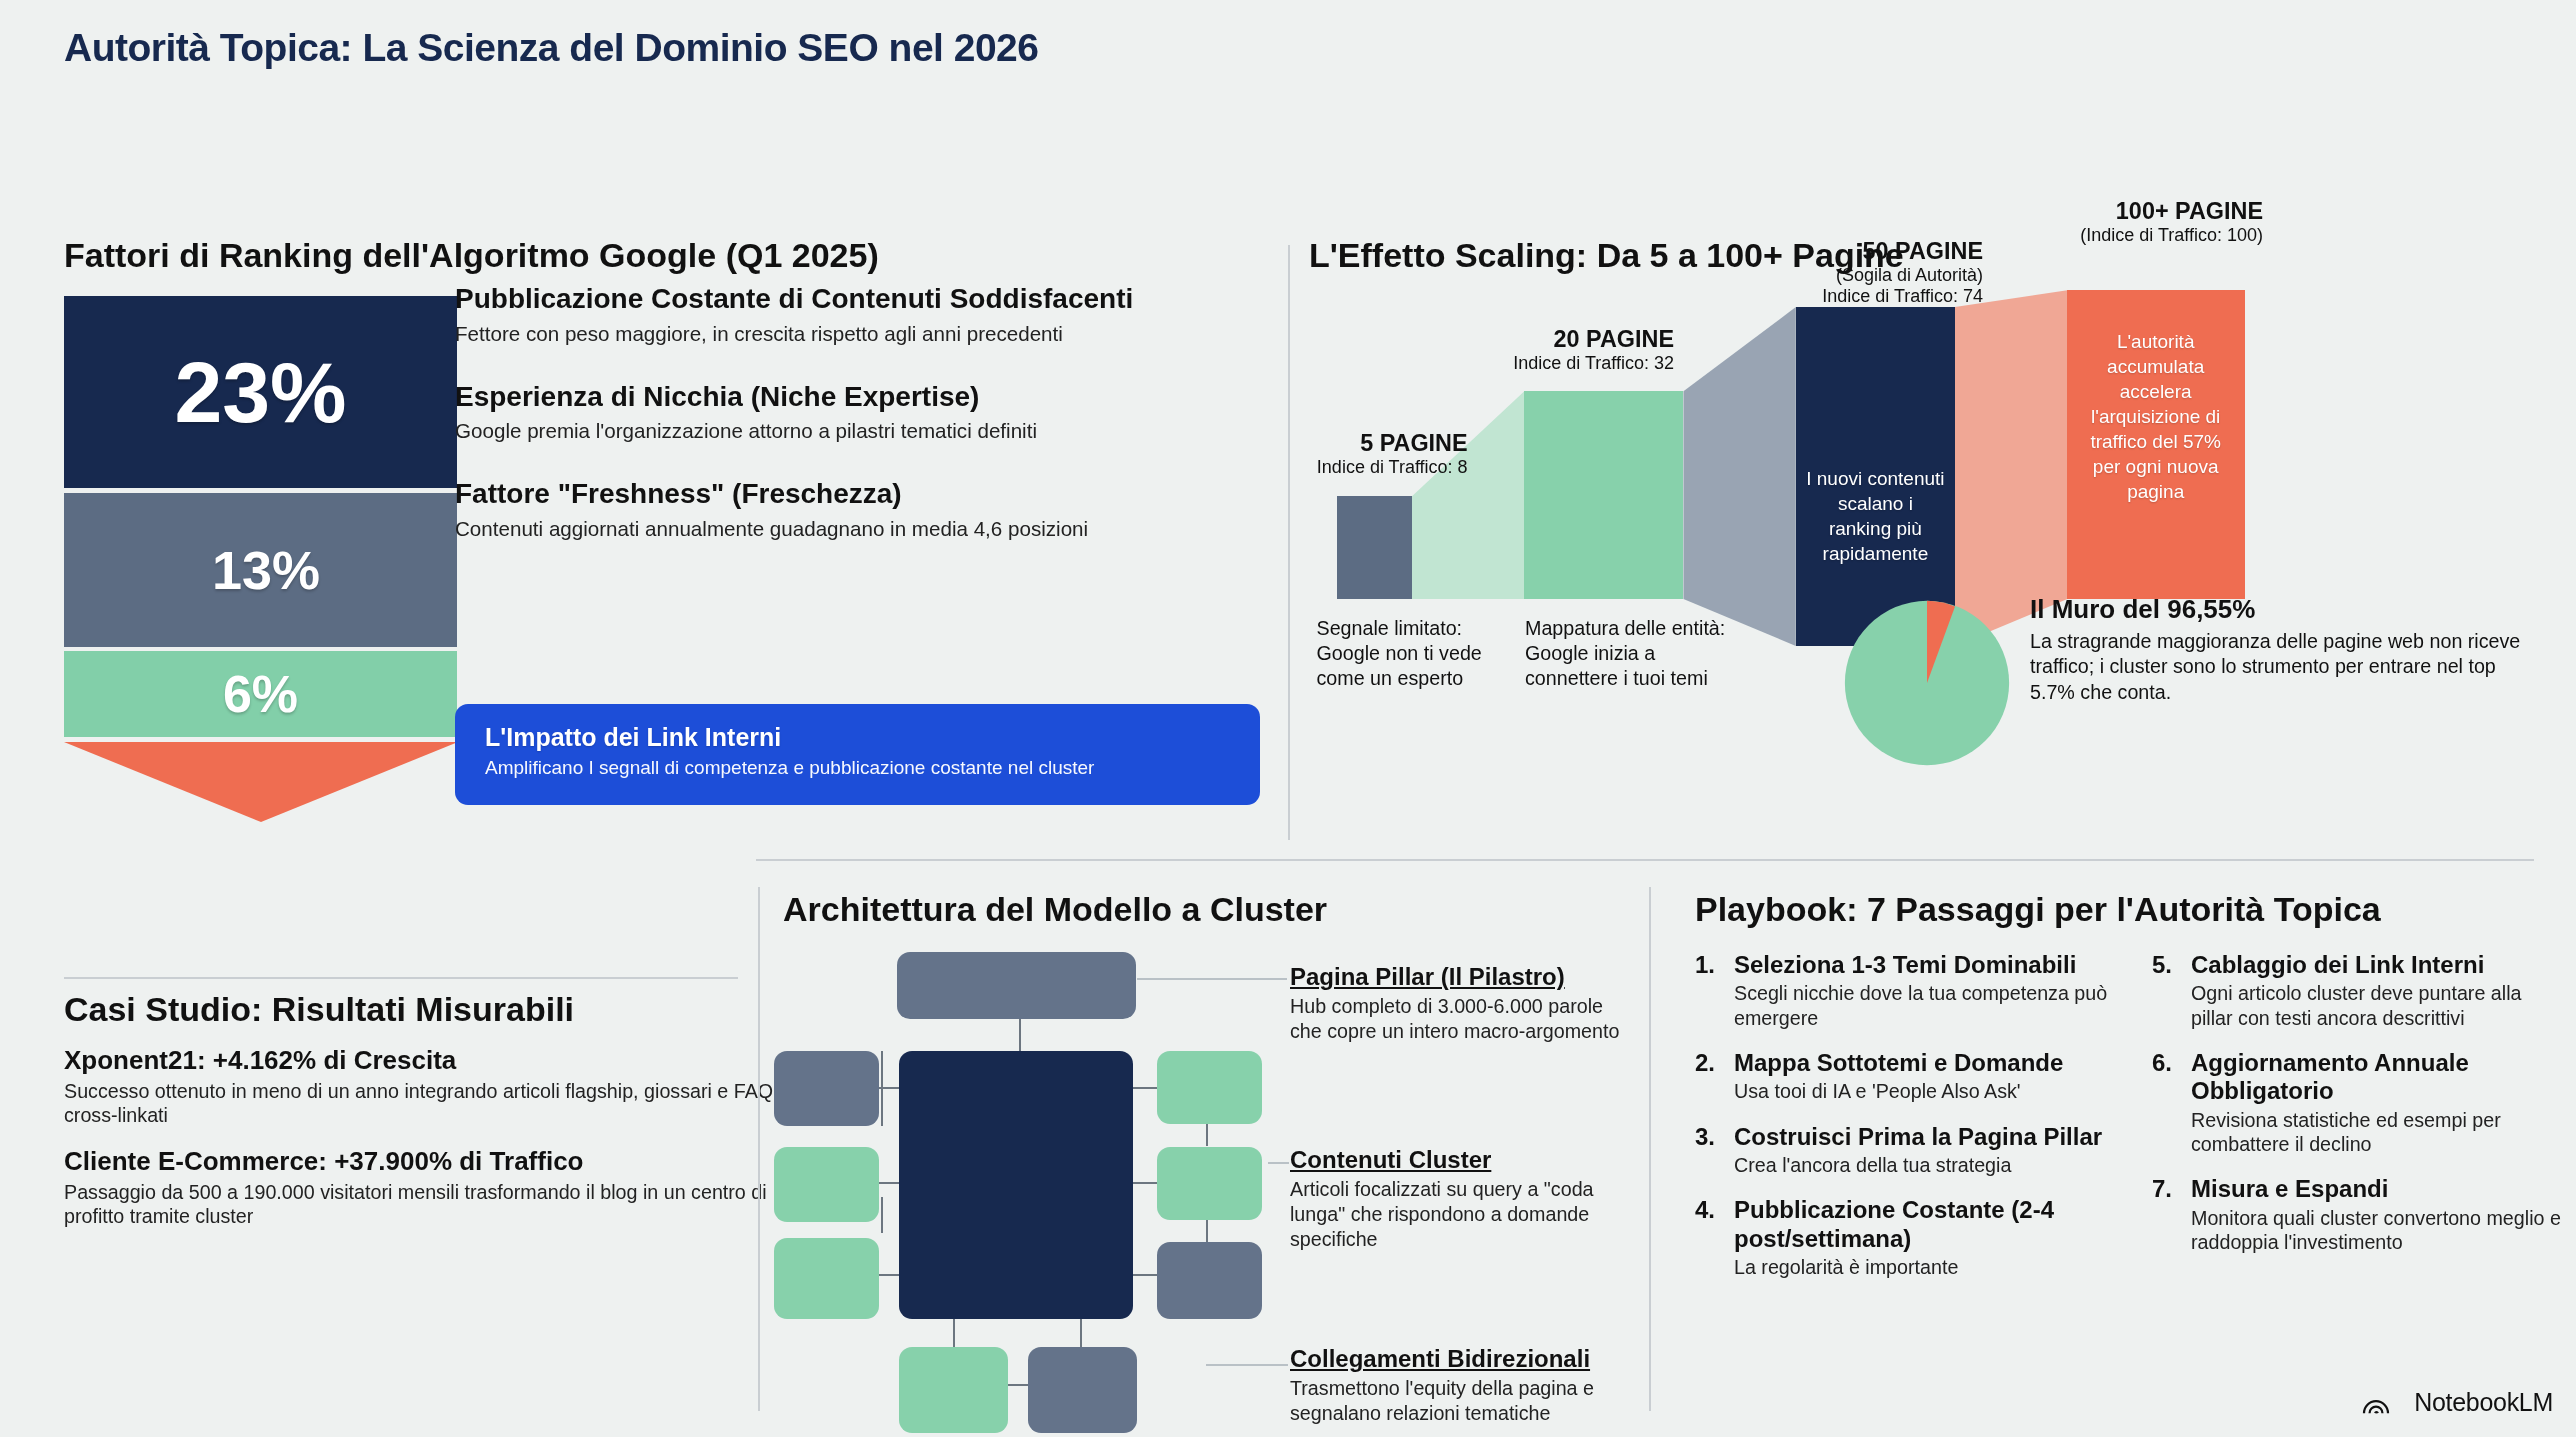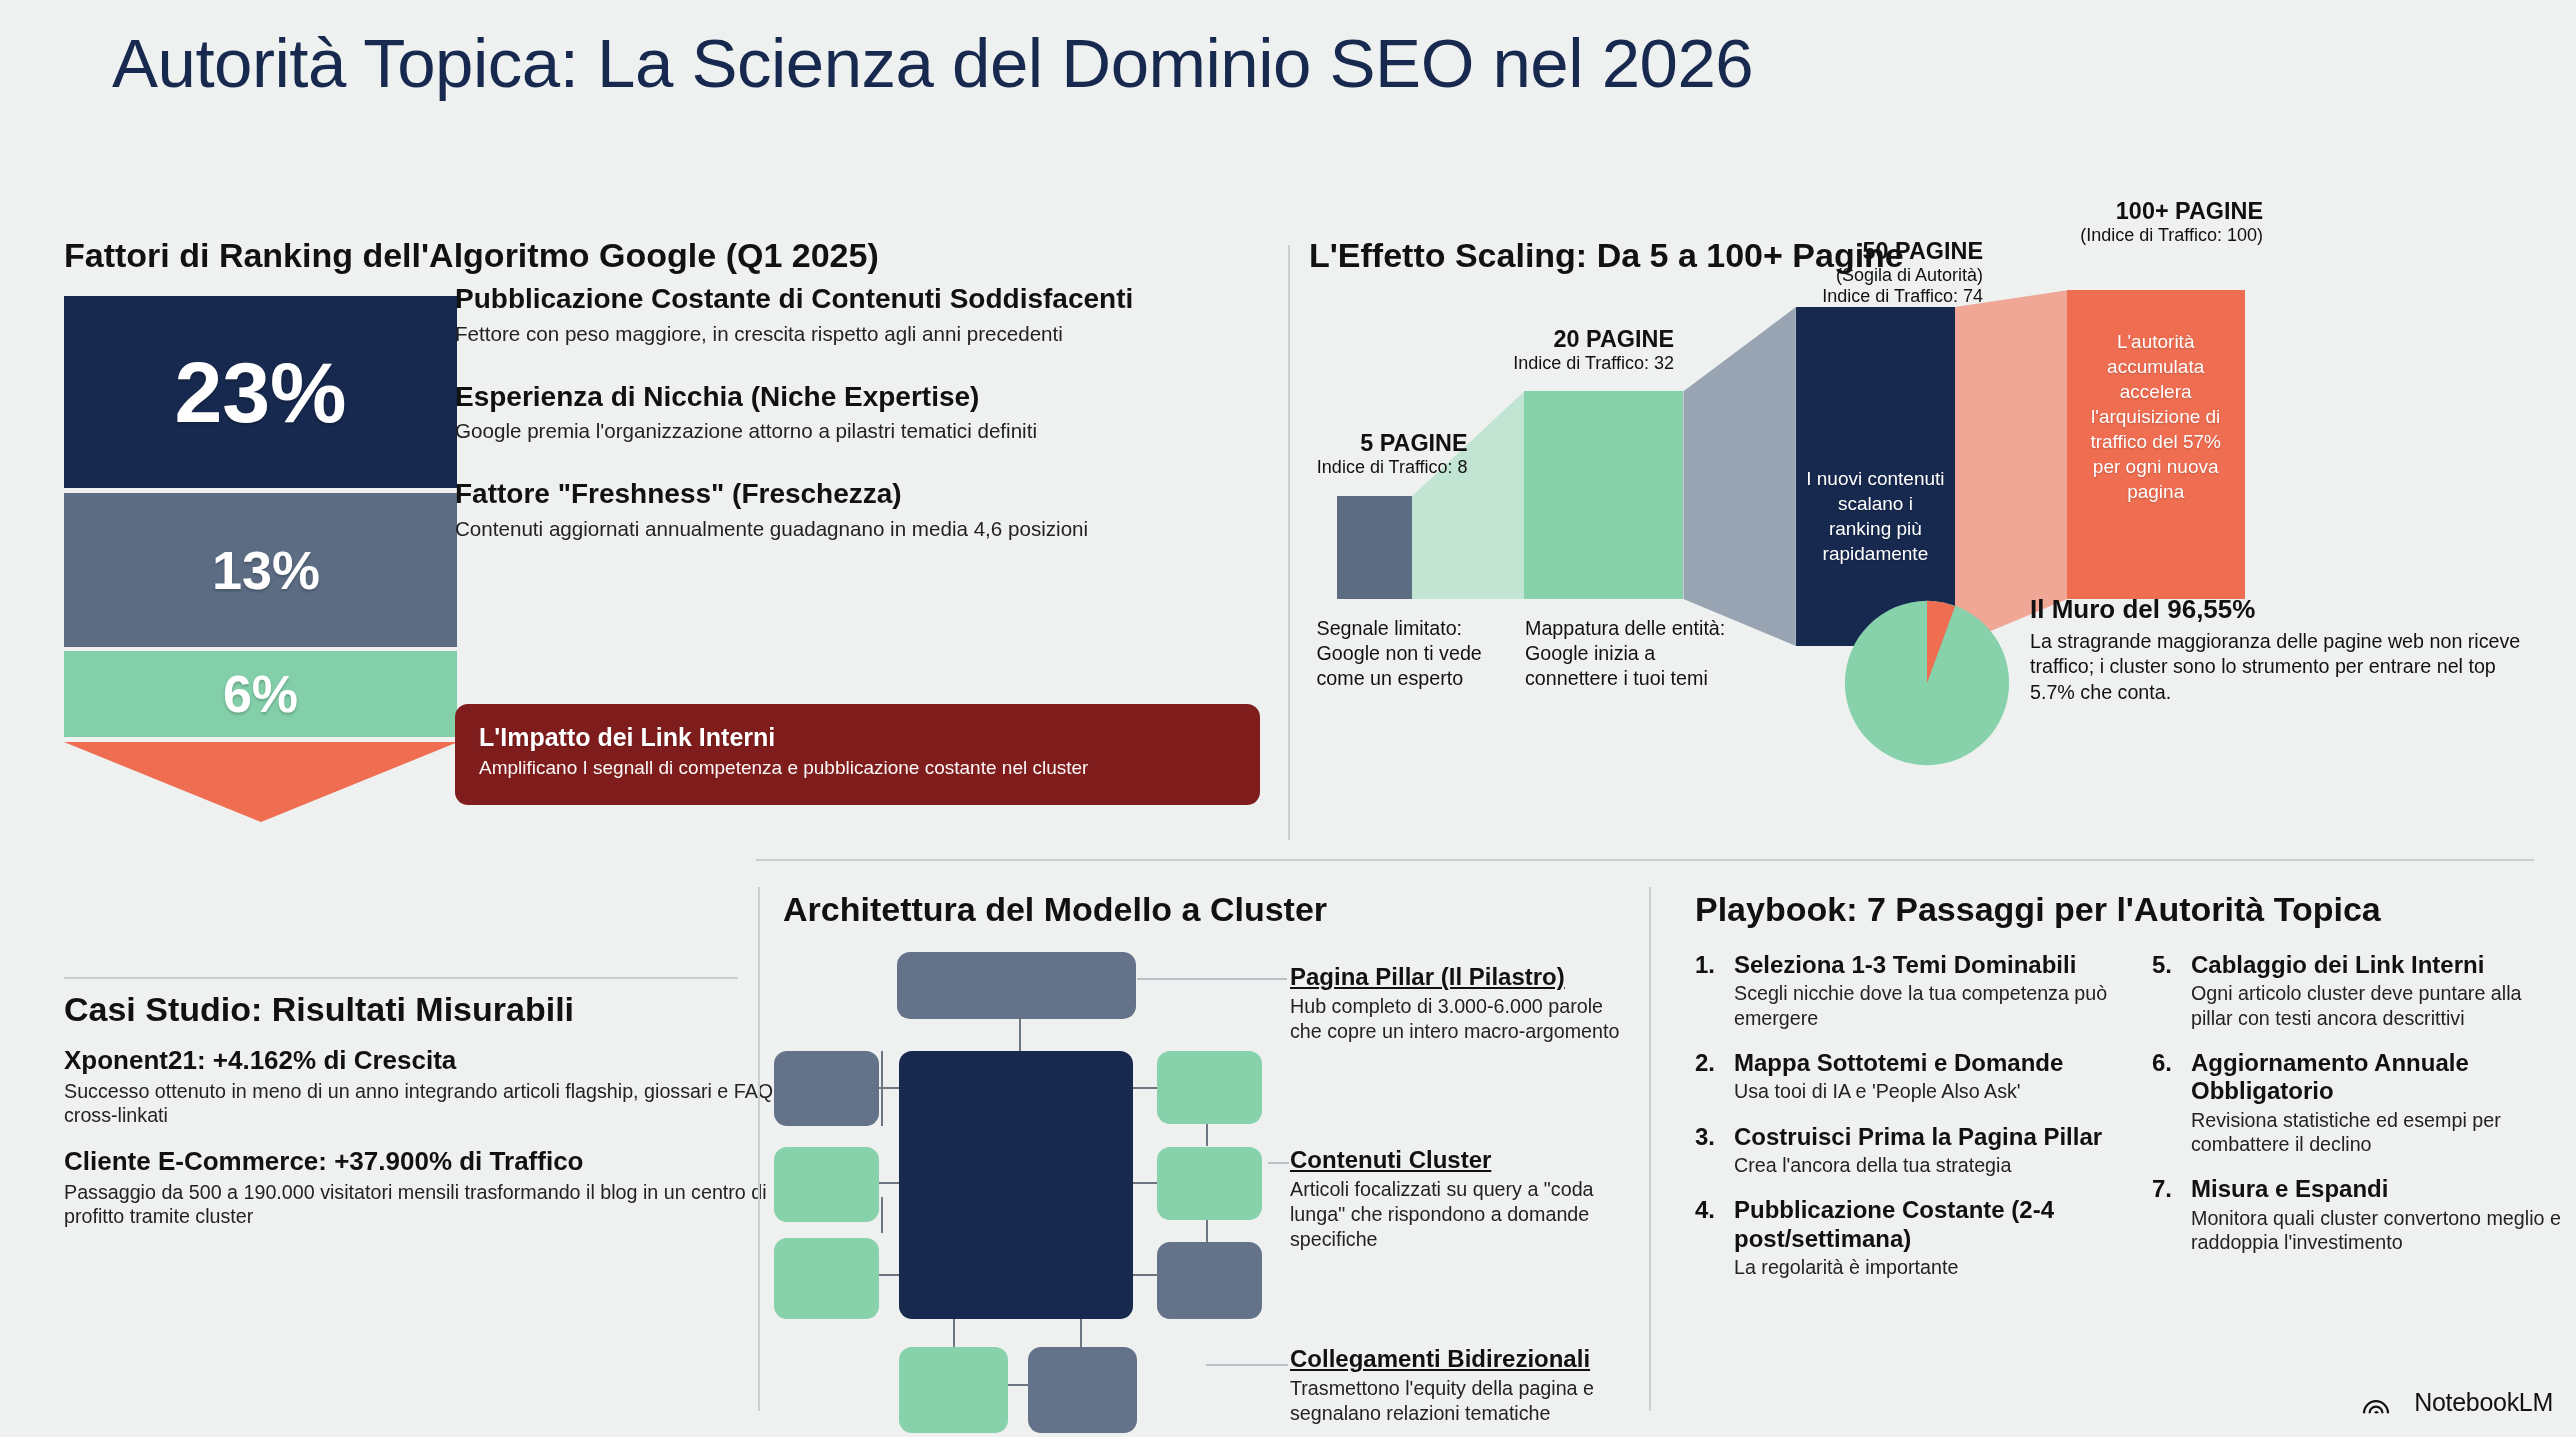--- a/index.html
+++ b/index.html
@@ -7,22 +7,22 @@
   body{
     background:#eef1f0;
     font-family:"Liberation Sans", sans-serif;
     color:#111;
     position:relative;
     overflow:hidden;
   }
   
   #header{ position:absolute; left:64px; top:28px; width:2471px; }
   #main-title{
-    font-size:69px; font-weight:normal; color:#17294f; letter-spacing:-0.5px;
-    line-height:1.05; white-space:nowrap;margin-left:48px;
+    font-size:39px; font-weight:bold; color:#17294f; letter-spacing:-0.5px;
+    line-height:1.05; white-space:nowrap;
   }
   #subtitle{
     margin-top:11.2px; font-size:33px; color:#222; font-weight:400; white-space:nowrap;
   }
   
   .sec-title{ font-size:34px; font-weight:bold; color:#111; white-space:nowrap; }
   
   #panel-ranking{ position:absolute; left:64px; top:236px; width:1198px; height:599px; }
   #ranking-title{ margin-bottom:20.6px; }
   #funnel{ position:absolute; left:0; top:60px; width:393px; }
@@ -37,21 +37,21 @@
   #funnel-arrow{
     width:0;height:0;border-left:197px solid transparent;border-right:197px solid transparent;
     border-top:80px solid #ef6d51;
   }
   #factor-list{ position:absolute; left:391px; top:47px; width:814px; }
   .factor{ margin-bottom:34px; }
   .factor-h{ font-size:28px; font-weight:bold; color:#111; line-height:1.15; }
   .factor-p{ font-size:20.6px; color:#222; margin-top:5.6px; line-height:1.25; }
   #impact-box{
     position:absolute; left:391px; top:468px; width:805px; height:101px;
-    background:#7f1d1d; border-radius:13px; padding:19px 24px; color:#fff;
+    background:#1d4ed8; border-radius:13px; padding:19px 30px; color:#fff;
   }
   #impact-h{ font-size:25px; font-weight:bold; text-shadow:0 0.9px 1.9px rgba(0,0,0,.18); }
   #impact-p{ font-size:19px; margin-top:4.7px; opacity:.97; }
   
   .vdiv{ position:absolute; width:1.9px; background:#c9ced2; }
   .hdiv{ position:absolute; height:1.9px; background:#c9ced2; }
   
   #panel-scaling{ position:absolute; left:1309px; top:236px; width:1217px; height:599px; }
   #scaling-title{ position:absolute; left:0; top:0; }
   #chart-area{ position:absolute; left:0; top:54px; width:1217px; height:431px; }

